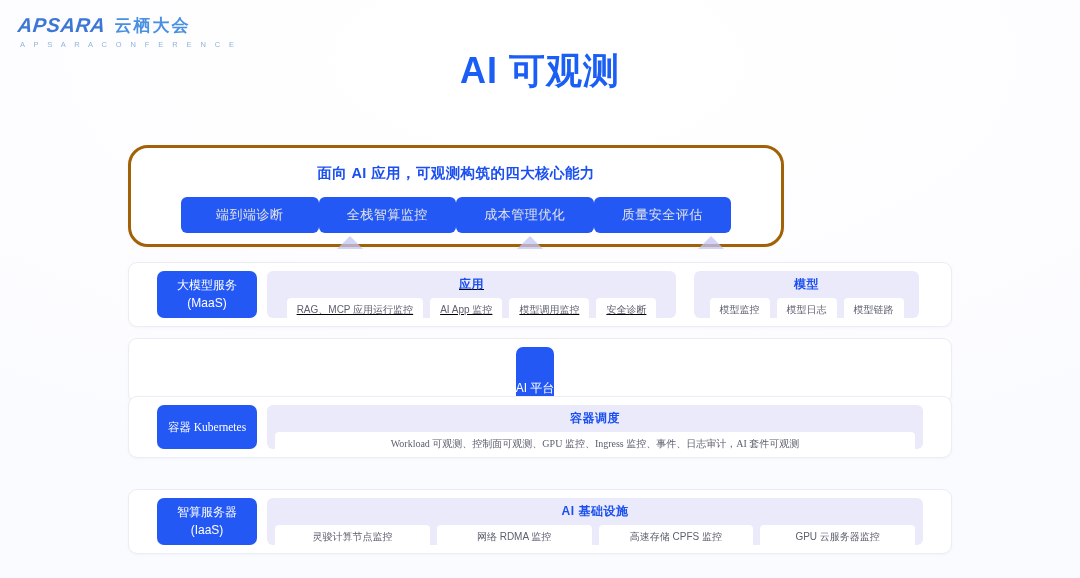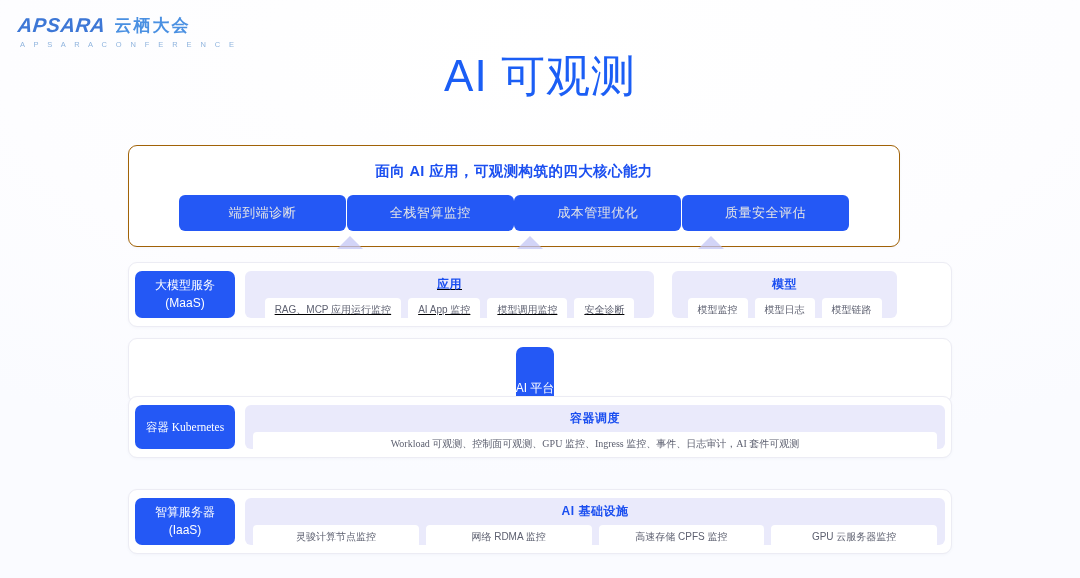--- a/index.html
+++ b/index.html
@@ -34,36 +34,36 @@
   }
   .logo-sub {
     font-size: 7.5px; letter-spacing: 3.4px;
     color: #8fb4de; font-weight: normal;
     padding-left: 2px;
   }
 
   
   .title-block { position: absolute; left: 0; right: 0; top: 48px; text-align: center; }
   .title-main {
-    font-size: 44px; font-weight: normal; color: #1b5ef5;
+    font-size: 36px; font-weight: bold; color: #1b5ef5;
     letter-spacing: 1px; line-height: 1.25;
   }
   .title-sub {
     margin-top: 7px;
     font-size: 16px; color: #7e8699; font-weight: normal;
     letter-spacing: 0.3px;
   }
 
   
   .cap-card {
     position: absolute; left: 128px; top: 145px;
-    width: 772px; height: 102px;
-    background: #ffffff;
-    border: 1px solid #a16207;
-    border-radius: 9px;
+    width: 656px; height: 102px;
+    background: #ffffff;
+    border: 3px solid #a16207;
+    border-radius: 20px;
     box-shadow: 0 1px 3px rgba(60,70,120,0.04);
   }
   .cap-heading {
     text-align: center;
     font-size: 14.5px; font-weight: bold; color: #1b4ff0;
     margin-top: 16px; letter-spacing: 0.4px;
   }
   .cap-row {
     display: flex; justify-content: space-between;
     padding: 14px 50px 0 50px;
@@ -94,21 +94,21 @@
 
   
   .layer {
     position: absolute; left: 128px;
     width: 824px;
     background: #ffffff;
     border: 1px solid #ececf4;
     border-radius: 9px;
     box-shadow: 0 1px 3px rgba(60,70,120,0.04);
     display: flex; align-items: center;
-    padding: 8px 6px;
+    padding: 8px 28px;
   }
   .layer.l1 { top: 262px; height: 65px; }
   .layer.l2 { top: 338px; height: 65px; flex-direction: column; }
   .layer.l3 { top: 396px; height: 62px; font-family: Liberation Serif, serif; }
   .layer.l4 { top: 489px; height: 65px; }
 
   .layer-label {
     flex: 0 0 100px;
     height: 100%;
     background: #2458f5;

